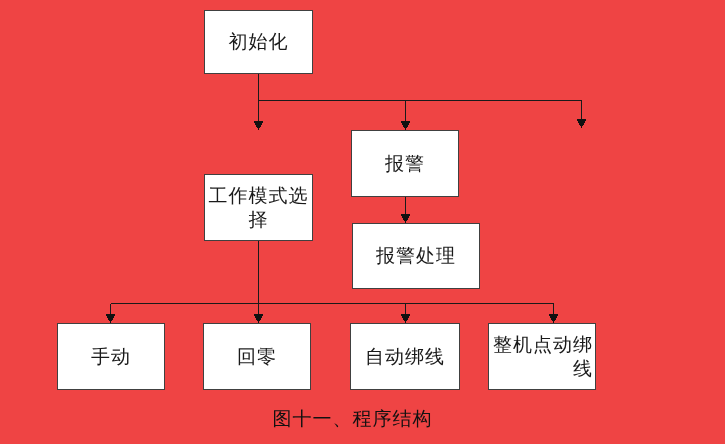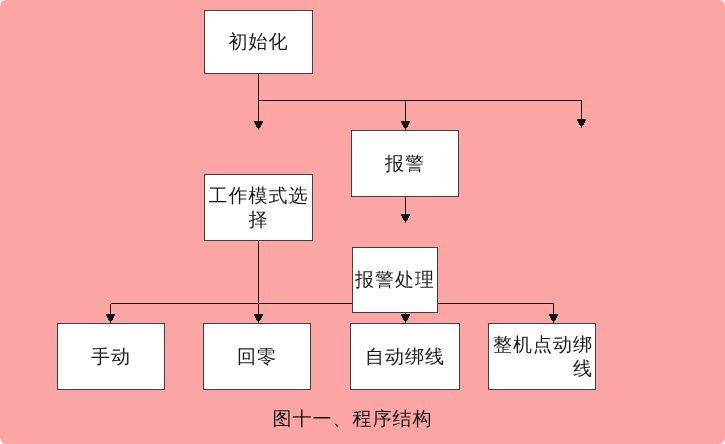--- a/index.html
+++ b/index.html
@@ -4,24 +4,23 @@
 <style>
   html, body {
     margin: 0;
     padding: 0;
     background: #ffffff;
   }
   .canvas {
     position: relative;
     width: 725px;
     height: 444px;
-    background: #fca5a5;
+    background: #ef4444;
     font-family: "Liberation Serif", "DejaVu Serif", serif;
     overflow: hidden;
-    border-radius: 6px;
   }
   .connector-layer {
     position: absolute;
     left: 0;
     top: 0;
     width: 725px;
     height: 444px;
   }
   .node {
     position: absolute;
@@ -35,21 +34,21 @@
     font-size: 19px;
     letter-spacing: 1px;
     line-height: 24px;
     color: #1a1a1a;
     padding: 0 2px;
   }
   .node-init         { left: 204px; top: 10px;  width: 109px; height: 64px; }
   .node-mode         { left: 204px; top: 130px; width: 109px; height: 67px; margin-top: 44px; }
   .node-alarm        { left: 351px; top: 130px; width: 108px; height: 67px; }
   .node-data         { left: 527px; top: 128px; width: 108px; height: 67px; }
-  .node-alarm-handle { left: 352px; top: 223px; width: 86px; height: 66px; margin-top: 24px; }
+  .node-alarm-handle { left: 352px; top: 223px; width: 128px; height: 66px; }
   .node-manual       { left: 57px;  top: 323px; width: 108px; height: 67px; }
   .node-zero         { left: 203px; top: 323px; width: 108px; height: 67px; }
   .node-auto         { left: 350px; top: 323px; width: 110px; height: 67px; }
   .node-jog          { left: 488px; top: 323px; width: 108px; height: 67px; text-align: right; }
   .caption {
     position: absolute;
     left: 0;
     top: 406px;
     width: 705px;
     text-align: center;

